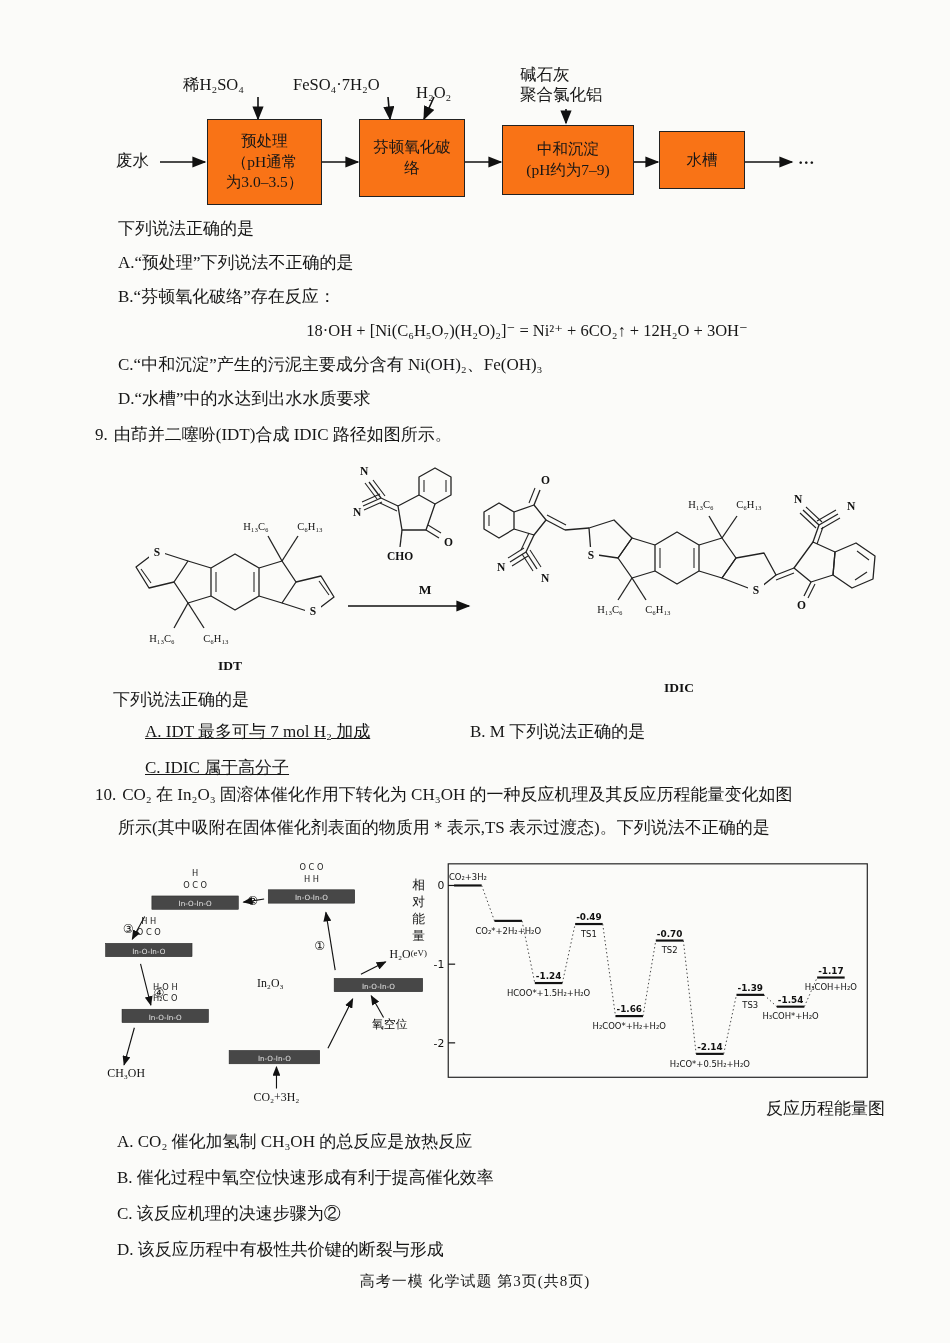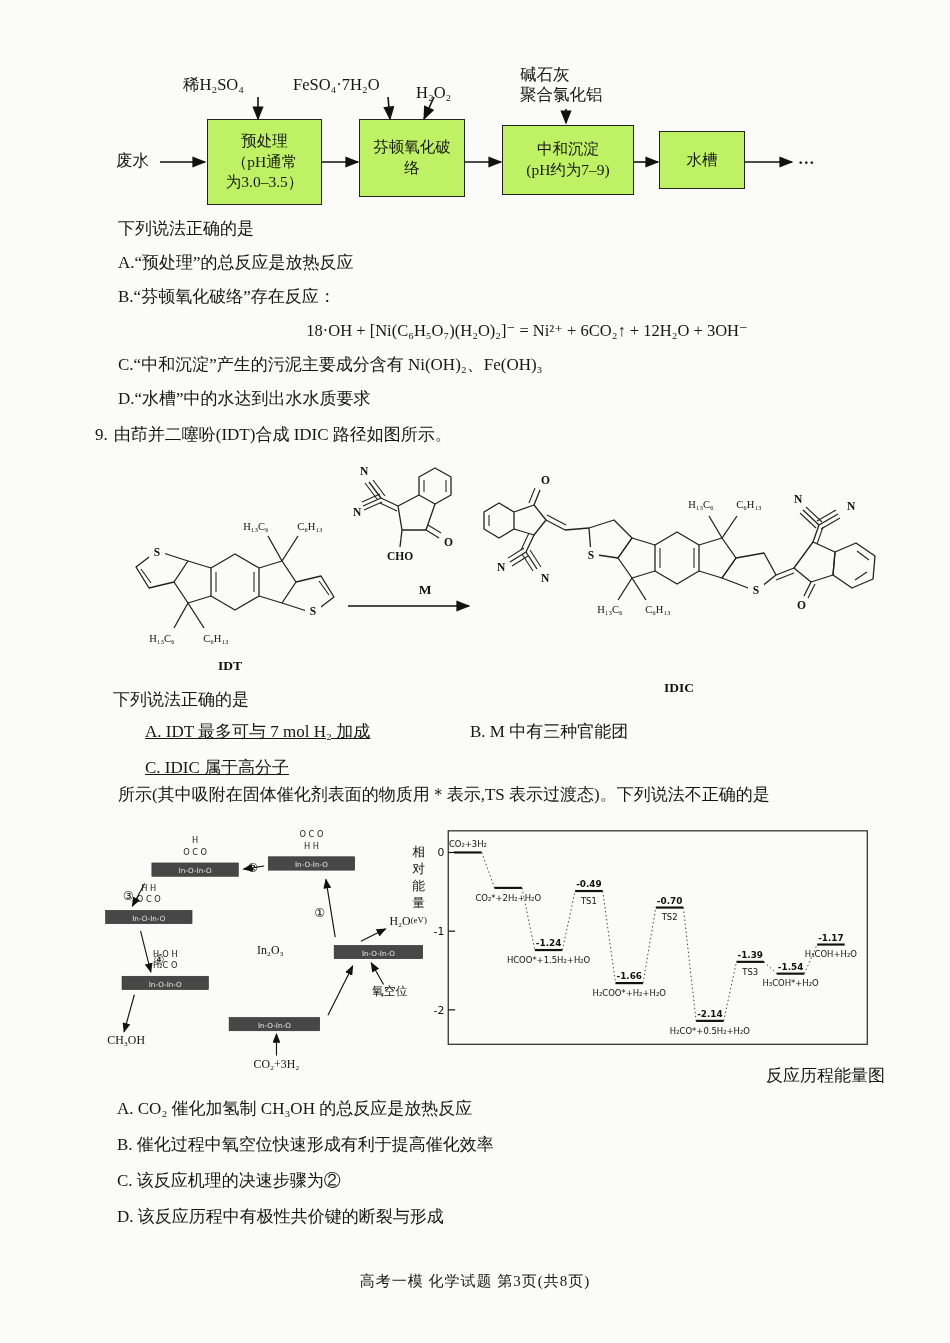--- a/index.html
+++ b/index.html
@@ -13,21 +13,21 @@
   .optrow .left{width:325px;text-decoration:underline;}
   .indent{padding-left:23px;}
   .ml22{margin-left:22px;}
   .ml18{margin-left:18px;}
   
   .flow{position:absolute;top:65px;left:0;width:870px;height:160px;text-decoration:underline;}
   .fc-svg{position:absolute;left:0;top:0;}
   .fl{position:absolute;font-size:16.5px;line-height:20px;}
   .ctr{text-align:left;}
   .fbox{position:absolute;border:1.6px solid #222;display:flex;flex-direction:column;
-        align-items:center;justify-content:center;text-align:center;font-size:15.5px;line-height:1.35;background:#bef264;}
+        align-items:center;justify-content:center;text-align:center;font-size:15.5px;line-height:1.35;background:#f97316;}
   .fa{stroke:#111;stroke-width:1.6;marker-end:url(#arr);}
   
   .chem{position:absolute;}
   svg text{font-family:"Liberation Serif","DejaVu Sans",serif;}
   .bond{fill:none;stroke:#222;stroke-width:1.3;stroke-linejoin:round;}
   .dbond{stroke:#222;stroke-width:1.05;}
   .atom{font-size:11.5px;font-weight:600;fill:#111;}
   .alkyl{font-size:10.5px;fill:#111;text-anchor:middle;}
   .slabel{font-size:13.5px;font-weight:700;text-anchor:middle;fill:#111;}
   .whiterect{fill:#fbfbf9;}
@@ -98,21 +98,21 @@
       <div>(pH约为7–9)</div>
     </div>
     <div class="fbox" style="left:659px;top:66px;width:84px;height:56px">
       <div>水槽</div>
     </div>
     <div class="fl" style="left:798px;top:84px;font-weight:bold">…</div>
   </section>
 
   <section class="blk" style="top:218px;left:118px;width:790px">
     <div class="line">下列说法正确的是</div>
-    <div class="line">A.“预处理”的总反应是放热反应</div>
+    <div class="line">A.“预处理”下列说法不正确的是</div>
     <div class="line">B.“芬顿氧化破络”存在反应：</div>
     <div class="line eq">18·OH + [Ni(C₆H₅O₇)(H₂O)₂]⁻ = Ni²⁺ + 6CO₂↑ + 12H₂O + 3OH⁻</div>
     <div class="line">C.“中和沉淀”产生的污泥主要成分含有 Ni(OH)₂、Fe(OH)₃</div>
     <div class="line">D.“水槽”中的水达到出水水质要求</div>
   </section>
 
   <section class="blk" style="top:424px;left:95px;width:812px">
     <div class="line" style="margin-bottom:8px">
       <span class="num">9.</span><span>由茚并二噻吩(IDT)合成 IDIC 路径如图所示。</span>
     </div>
@@ -229,28 +229,31 @@
         <polygon class="bond" points="366,103 368,80 389,71 408,84 406,107 385,116"></polygon>
         <line class="dbond" x1="390" y1="79" x2="402" y2="88"></line>
         <line class="dbond" x1="388" y1="108" x2="400" y2="100"></line>
         <text class="slabel" x="212" y="220">IDIC</text>
       </svg>
     </div>
 
     <div class="line ml18" style="margin-bottom:10px">下列说法正确的是</div>
     <div class="optrow">
       <div class="left">A. IDT 最多可与 7 mol H₂ 加成</div>
-      <div>B. M 中有三种官能团</div>
+      <div>B. M 下列说法正确的是</div>
     </div>
     <div class="optrow">
       <div class="left">C. IDIC 属于高分子</div>
     </div>
   </section>
 
   <section class="blk" style="top:784px;left:95px;width:812px">
+    <div class="line" style="margin-bottom:11px">
+      <span class="num">10.</span><span>CO₂ 在 In₂O₃ 固溶体催化作用下转化为 CH₃OH 的一种反应机理及其反应历程能量变化如图</span>
+    </div>
     <div class="line indent" style="margin-bottom:14px">所示(其中吸附在固体催化剂表面的物质用＊表示,TS 表示过渡态)。下列说法不正确的是</div>
 
     <div style="position:relative;height:272px">
 
       <svg style="position:absolute;left:0;top:10px" width="330" height="242" viewBox="0 0 320 235">
         <rect class="mbar" x="55" y="32" width="84" height="13"></rect>
         <text class="mbart" x="97" y="42">In-O-In-O</text>
         <text class="ads" x="97" y="13">H</text>
         <text class="ads" x="97" y="24">O C O</text>
         <rect class="mbar" x="168" y="26" width="84" height="13"></rect>

